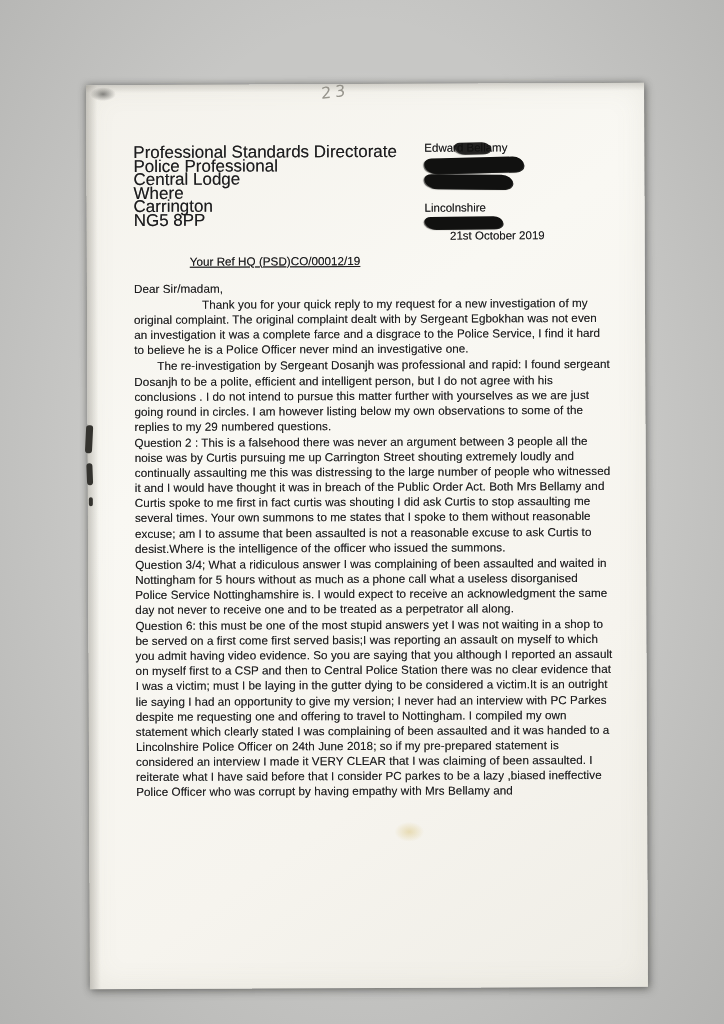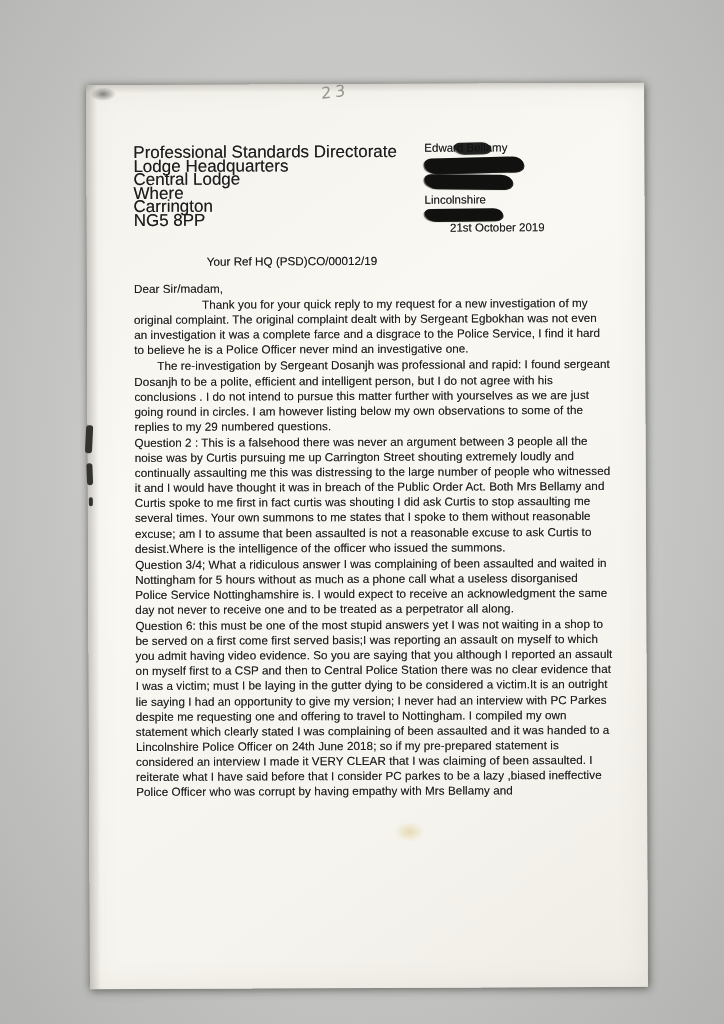--- a/index.html
+++ b/index.html
@@ -59,26 +59,27 @@
   .recipient-name-row{position:relative;width:120px;}
   .redact{
     background:#111110;
     border-radius:7px 11px 8px 13px / 5px 8px 6px 9px;
     box-shadow:1px 1px 0 rgba(17,17,16,.9), -1px 1px 1px rgba(17,17,16,.7);
   }
   .redact.r-name{position:absolute;left:30px;top:1px;width:36px;height:11px;opacity:.92;transform:rotate(-1deg);}
   .redact.r1{width:99px;height:15px;margin-top:2px;transform:rotate(-1.2deg);}
   .redact.r2{width:88px;height:14px;margin-top:2px;transform:rotate(0.8deg);}
   .redact.r3{width:78px;height:12px;margin-top:2px;transform:rotate(-0.5deg);}
-  .county{margin-top:5px;}
+  .county{margin-top:13px;}
   .letter-date{margin-top:1px;text-align:right;}
   .ref-line{
-    position:absolute;left:120px;top:170px;
+    position:absolute;left:103px;top:170px;
     font-size:11.7px;color:#1c1c1e;
     text-shadow:0 0 .4px rgba(20,20,20,.55);
+    text-decoration:underline;
   }
   .body-text{
     position:absolute;left:47px;top:196px;width:478px;
     font-size:11.7px;line-height:15.1px;color:#1d1d1f;
     text-shadow:0 0 .35px rgba(20,20,20,.5);
     letter-spacing:.05px;
   }
   .body-text p{margin:0 0 1px 0;}
   .salutation{margin-bottom:0;}
   .indent-lg{text-indent:68px;}
@@ -95,21 +96,21 @@
   <div class="corner-smudge"></div>
   <div class="edge-mark m1"></div>
   <div class="edge-mark m2"></div>
   <div class="edge-mark m3"></div>
   <div class="yellow-smudge"></div>
 
   <div class="pencil-number">23</div>
 
   <div class="sender">
     <div>Professional Standards Directorate</div>
-    <div>Lodge Headquarters</div>
+    <div>Police Professional</div>
     <div>Central Lodge</div>
     <div>Where</div>
     <div>Carrington</div>
     <div>NG5 8PP</div>
   </div>
 
   <div class="recipient">
     <div class="recipient-name-row">
       <span>Edward Bellamy</span>
       <span class="redact r-name"></span>

